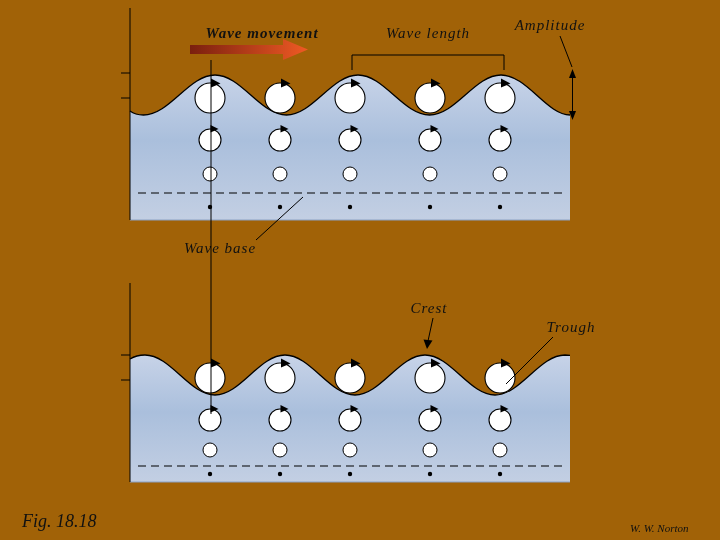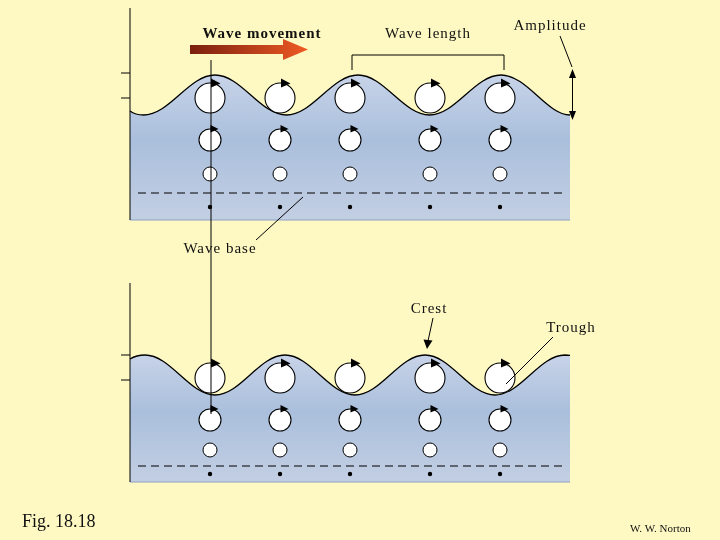--- a/index.html
+++ b/index.html
@@ -7,21 +7,22 @@
     padding: 0;
     background: #ffffff;
     width: 720px;
     height: 540px;
     overflow: hidden;
   }
   #stage {
     width: 720px;
     height: 540px;
     position: relative;
-    background: #fef9c3;
+    background: #a16207;
+    font-style: italic;
   }
   svg text {
     font-family: "Liberation Serif", "DejaVu Serif", serif;
     fill: #111111;
   }
   .lbl      { font-size: 15px; letter-spacing: 1px; }
   .lbl-bold { font-size: 15px; font-weight: bold; letter-spacing: 1px; }
   .fig      { font-size: 18px; }
   .credit   { font-size: 11px; }
   .thin     { stroke: #000; stroke-width: 1; fill: none; }

